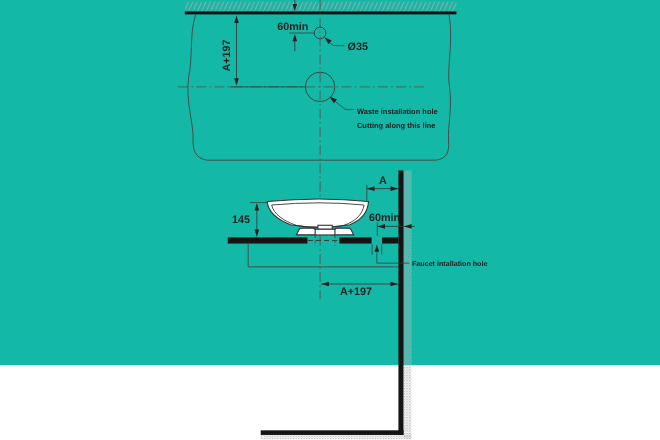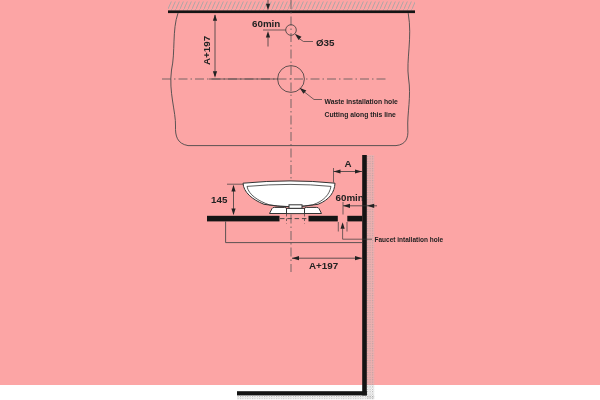--- a/index.html
+++ b/index.html
@@ -1,17 +1,17 @@
 <!DOCTYPE html>
 <html><head>
 <meta charset="utf-8">
 <style>
   html,body{margin:0;padding:0;background:#ffffff;}
   body{width:600px;height:400px;overflow:hidden;font-family:"Liberation Sans",sans-serif;}
-  .stage{position:relative;width:600px;height:385px;background:#fca5a5;}
+  .stage{position:relative;width:600px;height:332px;background:#14b8a6;}
   svg{display:block;}
   .thin{stroke:#3a3a3a;stroke-width:0.8;fill:none;}
   .xthin{stroke:#3a3a3a;stroke-width:0.7;fill:none;}
   .outline{stroke:#4a4a4a;stroke-width:0.9;fill:none;}
   .bowl{stroke:#333;stroke-width:1;fill:#ffffff;}
   .bowl-inner{stroke:#333;stroke-width:0.8;fill:none;}
   .center{stroke:#555;stroke-width:0.8;fill:none;stroke-dasharray:9 3 1.5 3;}
   .hidden-dash{stroke:#3a3a3a;stroke-width:0.9;fill:none;stroke-dasharray:4.5 2.8;}
   .hidden-dash2{stroke:#3a3a3a;stroke-width:0.7;fill:none;stroke-dasharray:2.5 2;}
   .solidfill{fill:#141414;stroke:none;}

